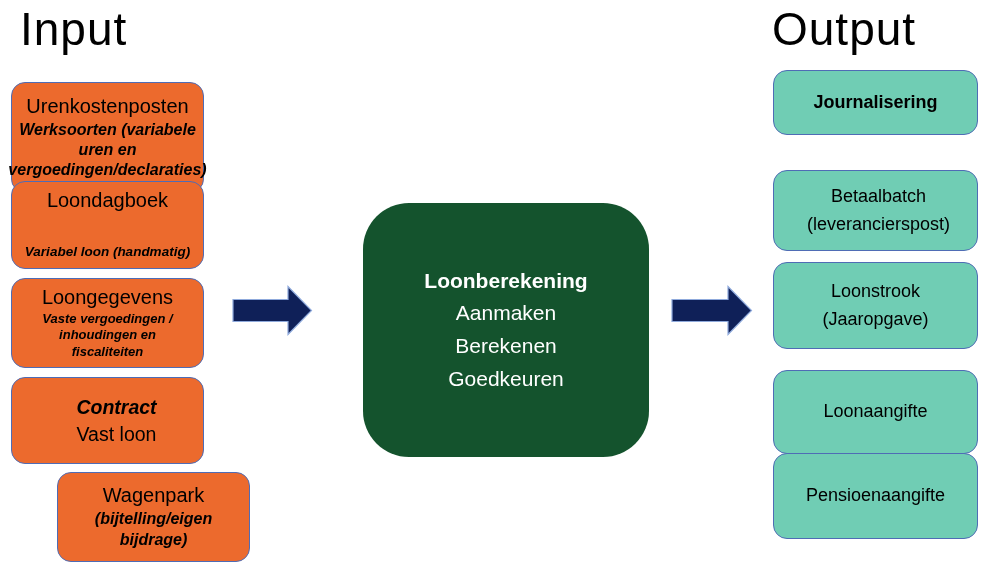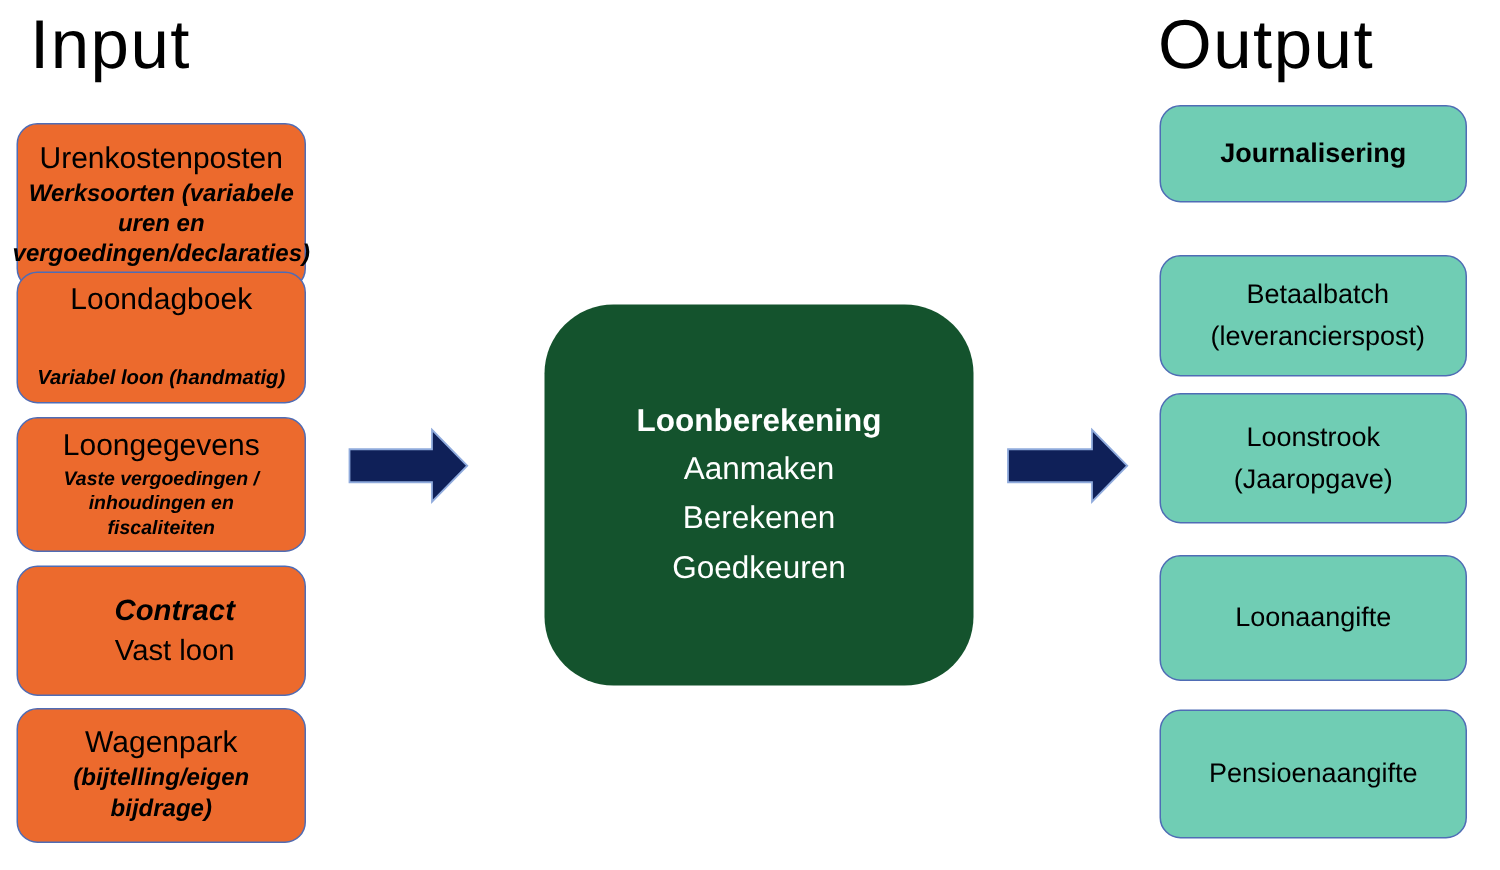--- a/index.html
+++ b/index.html
@@ -129,21 +129,21 @@
     <div class="obox-sub" style="font-size:13px;">Vaste vergoedingen /
 inhoudingen en
 fiscaliteiten</div>
   </div>
 
   <div class="box obox" style="top:377px; height:87px;padding-left:24px;">
     <div class="contract-line1">Contract</div>
     <div class="contract-line2">Vast loon</div>
   </div>
 
-  <div class="box obox" style="top:472px; height:90px;">
+  <div class="box obox" style="top:472px; height:90px;margin-left:46px;">
     <div class="obox-title">Wagenpark</div>
     <div class="obox-sub" style="font-size:16px;">(bijtelling/eigen bijdrage)</div>
   </div>
 
   <svg class="arrow" style="left:232px;" width="81" height="51" viewBox="0 0 81 51">
     <polygon points="1,14.5 56,14.5 56,1.5 79.5,25.5 56,49.5 56,36.5 1,36.5" fill="#0F2058" stroke="#8FAADC" stroke-width="1.2"></polygon>
   </svg>
 
   <div class="process">
     <div class="p-title">Loonberekening</div>
@@ -167,17 +167,17 @@
 
   <div class="box tbox" style="top:262px; height:87px;">
     <div class="tbox-label">Loonstrook
 (Jaaropgave)</div>
   </div>
 
   <div class="box tbox" style="top:370px; height:84px;">
     <div class="tbox-label">Loonaangifte</div>
   </div>
 
-  <div class="box tbox" style="top:473px; height:86px;">
+  <div class="box tbox" style="top:453px; height:86px;">
     <div class="tbox-label">Pensioenaangifte</div>
   </div>
 
 </div>
 
 </body></html>

